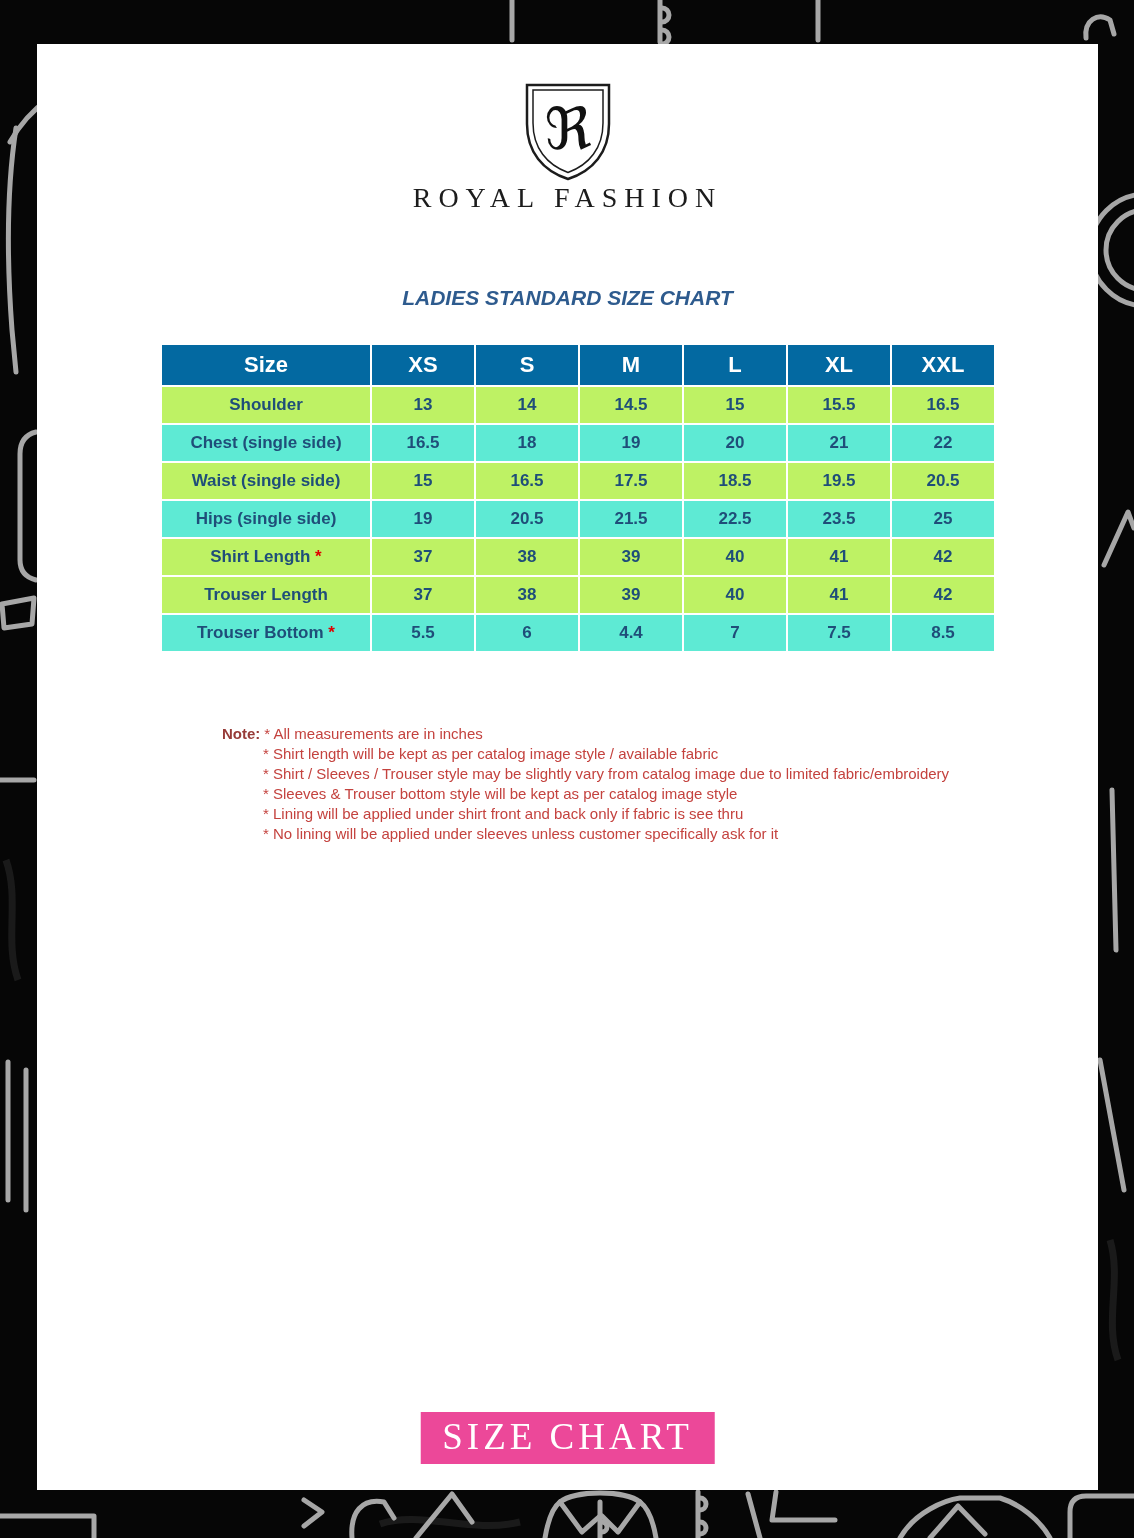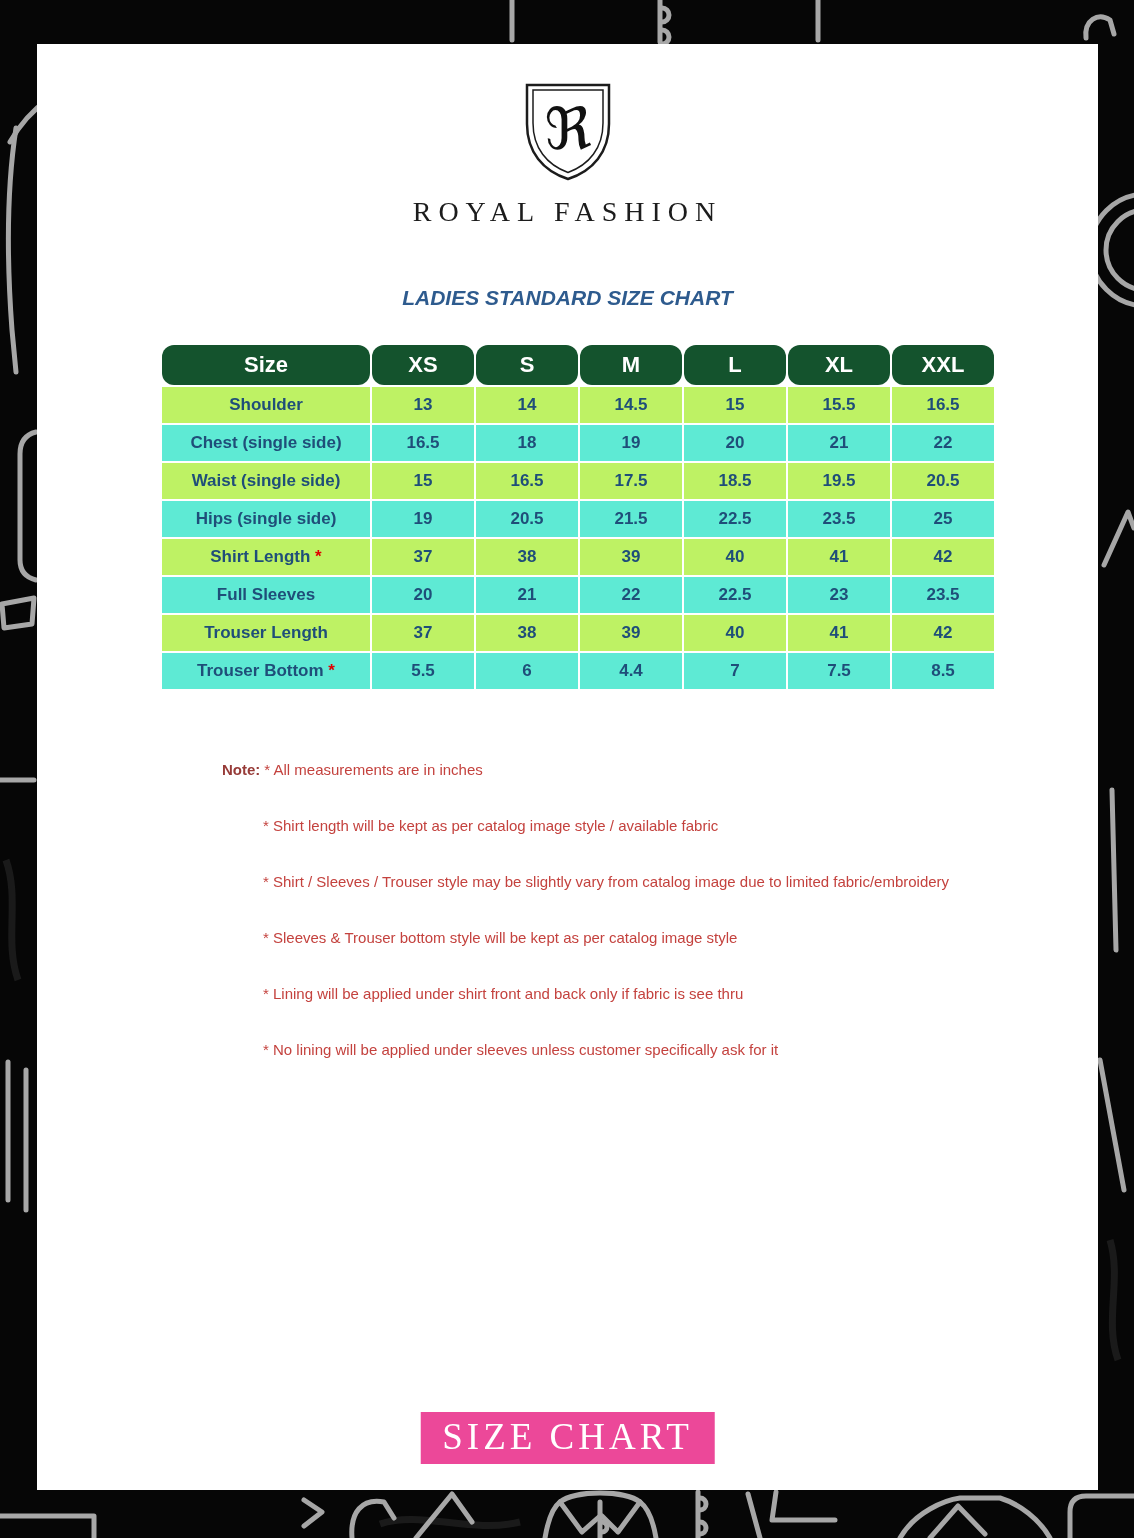--- a/index.html
+++ b/index.html
@@ -30,21 +30,21 @@
     position: absolute;
     left: 0; top: 38px;
     width: 100%;
     text-align: center;
   }
   .shield {
     display: inline-block;
   }
   .brand-name {
     position: absolute;
-    left: 0; top: 152px;
+    left: 0; top: 138px;
     width: 100%;
     text-align: center;
     font-family: "Liberation Serif", serif;
     font-size: 28px;
     letter-spacing: 7px;
     color: #1c1c1c;
     white-space: nowrap;
   }
 
   
@@ -74,42 +74,41 @@
   }
   table.size-table col.c-label { width: 208px; }
   table.size-table th, table.size-table td {
     text-align: center;
     vertical-align: middle;
     font-weight: bold;
     color: #1F4E79;
     padding: 0;
   }
   table.size-table thead th {
-    background: #14532d;
+    background: #0369a1;
     color: #ffffff;
     font-size: 22px;
     height: 40px;
-    border-radius: 12px;
   }
   table.size-table tbody td { height: 36px; font-size: 17px; }
   table.size-table tbody tr.row-alt td   { background: #bef264; }
   table.size-table tbody tr.row-plain td { background: #5eead4; text-align: center; }
   td.label-cell { font-size: 17.5px; }
   .ast { color: #E00000; font-weight: bold; }
 
   
   .notes {
     position: absolute;
     left: 185px; top: 680px;
     font-size: 15px;
     line-height: 19.9px;
     color: #C4423E;
     width: 800px;
   }
-  .note-line { white-space: nowrap; margin-top: 36px; }
+  .note-line { white-space: nowrap; }
   .note-line.indent { padding-left: 41px; }
   .note-label {
     font-weight: bold;
     color: #973B38;
     padding-right: 4px;
   }
 
   
   .size-banner {
     position: absolute;
@@ -265,29 +264,20 @@
             </tr>
             <tr class="row-alt">
               <td class="label-cell">Shirt Length<span class="ast"> *</span></td>
               <td>37</td>
               <td>38</td>
               <td>39</td>
               <td>40</td>
               <td>41</td>
               <td>42</td>
             </tr>
-            <tr class="row-plain">
-              <td class="label-cell">Full Sleeves</td>
-              <td>20</td>
-              <td>21</td>
-              <td>22</td>
-              <td>22.5</td>
-              <td>23</td>
-              <td>23.5</td>
-            </tr>
             <tr class="row-alt">
               <td class="label-cell">Trouser Length</td>
               <td>37</td>
               <td>38</td>
               <td>39</td>
               <td>40</td>
               <td>41</td>
               <td>42</td>
             </tr>
             <tr class="row-plain">

